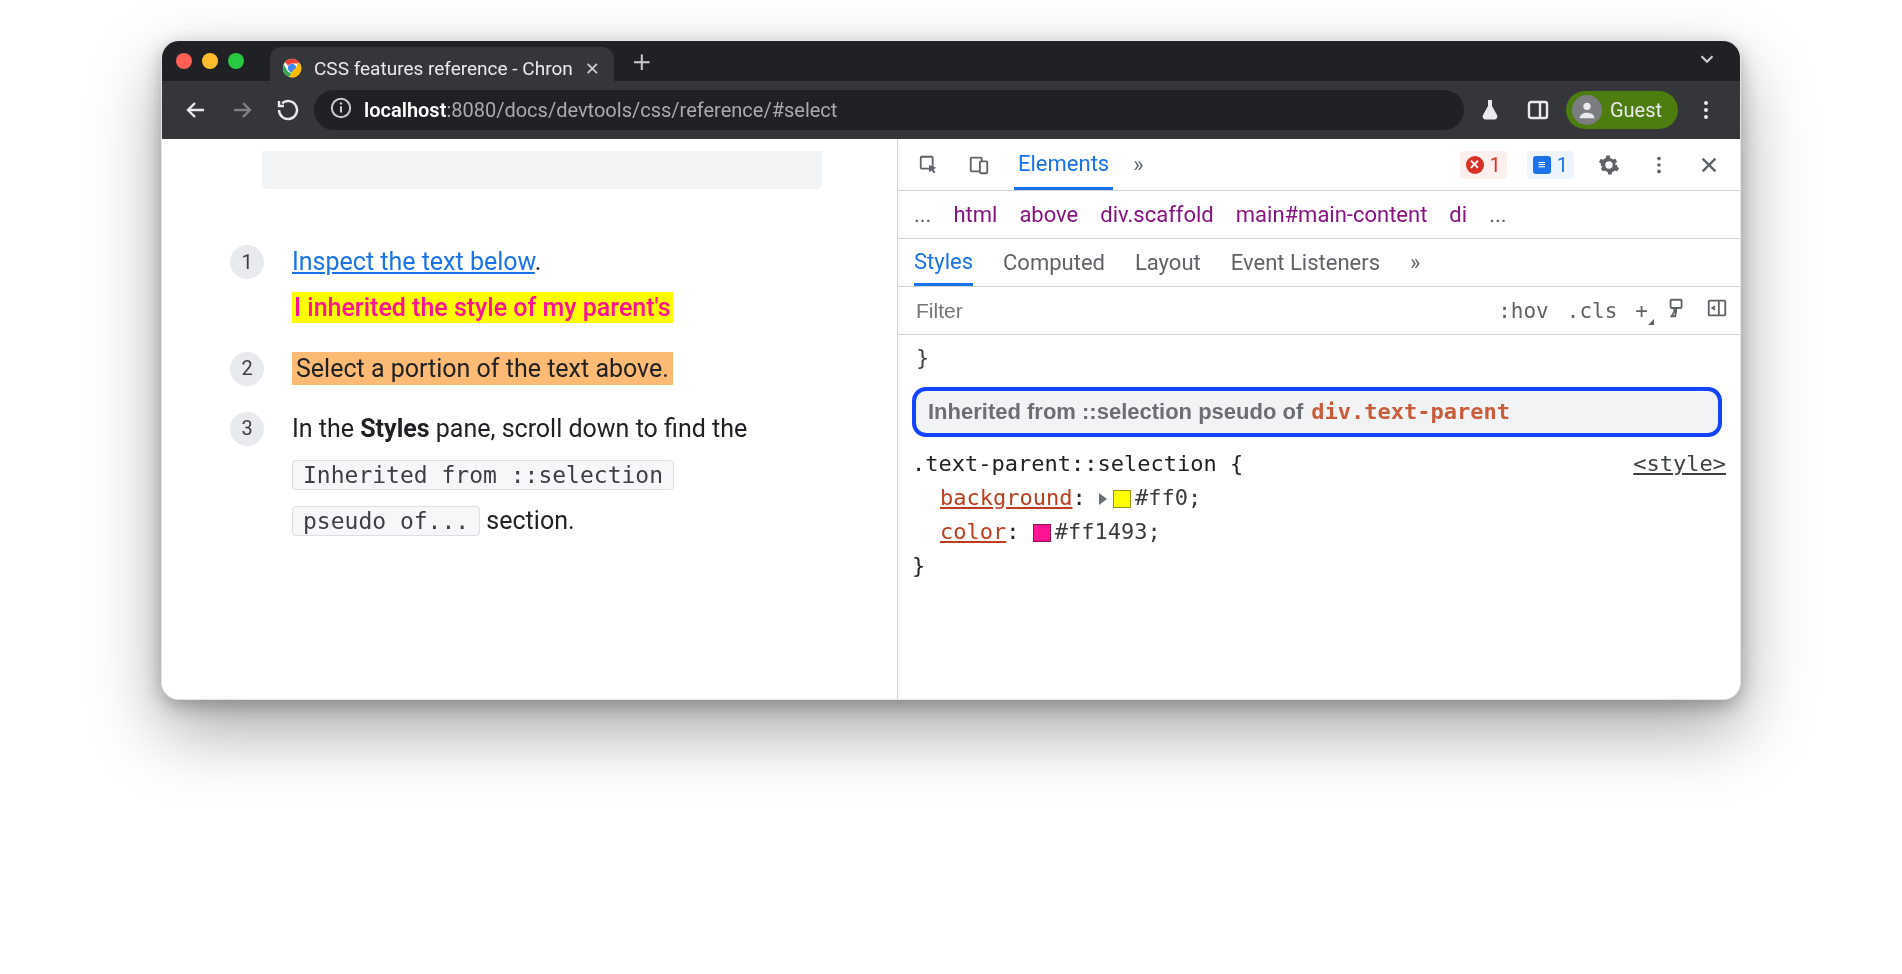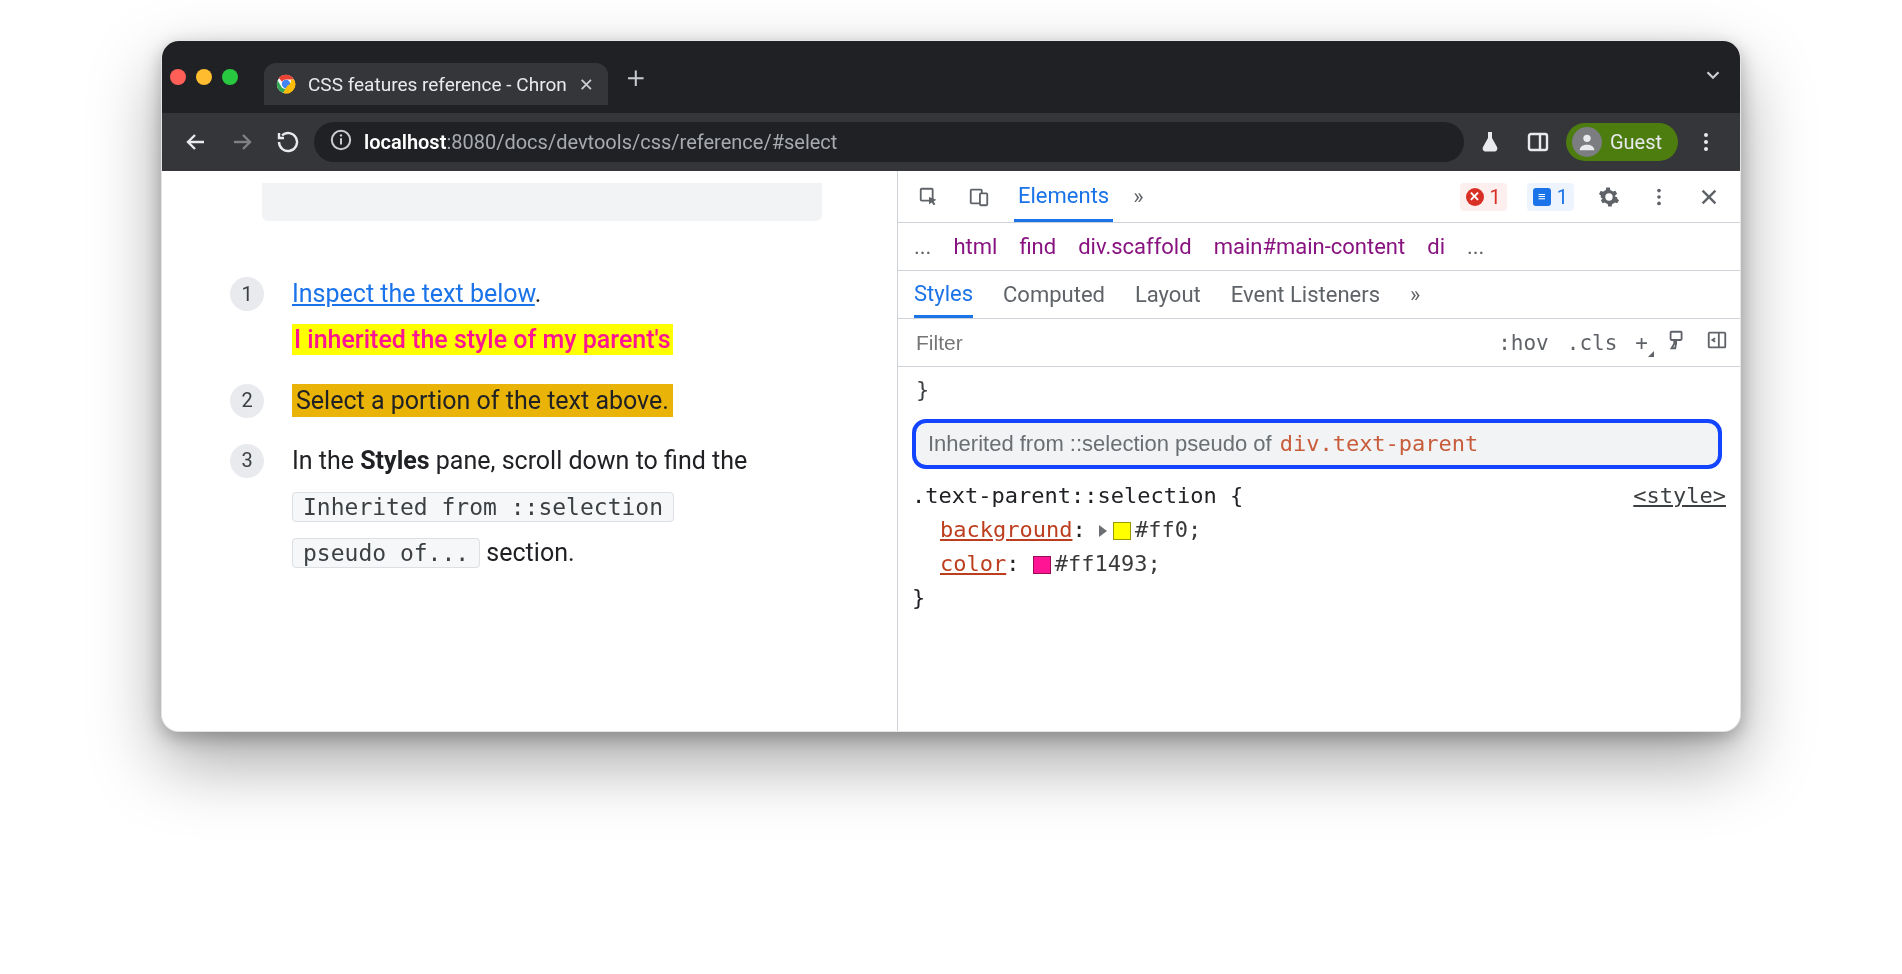--- a/index.html
+++ b/index.html
@@ -13,23 +13,23 @@
     width: 1580px;
     border-radius: 18px;
     overflow: hidden;
     box-shadow: 0 30px 70px rgba(0,0,0,.35), 0 6px 18px rgba(0,0,0,.25);
     background: #fff;
     border: 1px solid rgba(0,0,0,.1);
   }
   
   .titlebar {
     background: #202124;
-    height: 72px;
+    height: 40px;
     display: flex; align-items: center;
-    padding: 0 8px;
+    padding: 0 14px;
     gap: 10px;
   }
   .traffic { display: flex; gap: 10px; align-items: center; margin-right: 16px; }
   .dot { width: 16px; height: 16px; border-radius: 50%; }
   .dot.red { background: #ff5f57; }
   .dot.yellow { background: #febc2e; }
   .dot.green { background: #28c840; }
   .tab {
     background: #35363a;
     color: #e8eaed;
@@ -120,21 +120,21 @@
     background: #e8eaed; color: #3c4043;
     display:flex; align-items:center; justify-content:center;
     font-size: 20px;
   }
   .link { color: #1a73e8; text-decoration: underline; }
   .hl-line { display: block; }
   .hl {
     background: #ffff00; color: #ff1493; font-weight: 500;
     padding: 1px 2px;
   }
-  .sel { background: #eab308; color: #202124; padding: 2px 4px; margin-top: 24px; }
+  .sel { background: #fdba74; color: #202124; padding: 2px 4px; margin-top: 24px; }
   .kbd {
     background: #f6f7f8; border: 1px solid #dcdfe3;
     padding: 1px 10px; border-radius: 4px;
     font-family: ui-monospace, SFMono-Regular, Menlo, Consolas, monospace;
     font-size: 23px; color: #3c4043;
     display: inline;
   }
   .bold { font-weight: 700; }
 
   
@@ -192,20 +192,21 @@
   .styles-body {
     flex:1; padding: 6px 14px 14px 14px; font-family: ui-monospace, SFMono-Regular, Menlo, Consolas, monospace;
     font-size: 22px; line-height: 1.55; color:#202124; overflow:auto;
   }
   .brace-top { color:#3c4043; margin-left: 4px; margin-bottom: 6px; }
   .inherited-box {
     border: 4px solid #1344ff; border-radius: 14px;
     background: #f1f3f4; padding: 4px 12px;
     display: inline-flex; align-items: baseline; gap: 8px; margin: 6px 0 10px 0;
     width: calc(100% - 4px);
+    font-weight: bold;
   }
   .inherited-box .label { color:#6b6f73; font-family: -apple-system, BlinkMacSystemFont, Arial, sans-serif; font-size: 22px; }
   .inherited-box .selector { color:#c85d3c; }
   .rule-row { display:flex; align-items:flex-start; justify-content:space-between; }
   .rule-row .src-link { color:#3c4043; text-decoration: underline; font-size:22px; }
   .decl { padding-left: 28px; }
   .prop { color:#bd3e1e;text-decoration:underline; }
   .val { color:#3a3a3a; }
   .tri { display:inline-block; width:0;height:0;border-top:6px solid transparent;border-bottom:6px solid transparent;border-left:8px solid #6b6f73; margin-right:6px; vertical-align:middle; }
 
@@ -371,21 +372,21 @@
           <svg class="svg20" viewBox="0 0 24 24" fill="none" stroke="#5f6368" stroke-width="2.6">
               <line x1="5" y1="5" x2="19" y2="19"></line>
               <line x1="19" y1="5" x2="5" y2="19"></line>
             </svg>
         </span>
       </div>
 
       <div class="breadcrumb">
         <span class="bc-ell">...</span>
         <span class="bc">html</span>
-        <span class="bc">find</span>
+        <span class="bc">above</span>
         <span class="bc">div.scaffold</span>
         <span class="bc">main#main-content</span>
         <span class="bc">di</span>
         <span class="bc-ell">...</span>
       </div>
 
       <div class="subtabs">
         <span class="subtab active">Styles</span>
         <span class="subtab">Computed</span>
         <span class="subtab">Layout</span>

